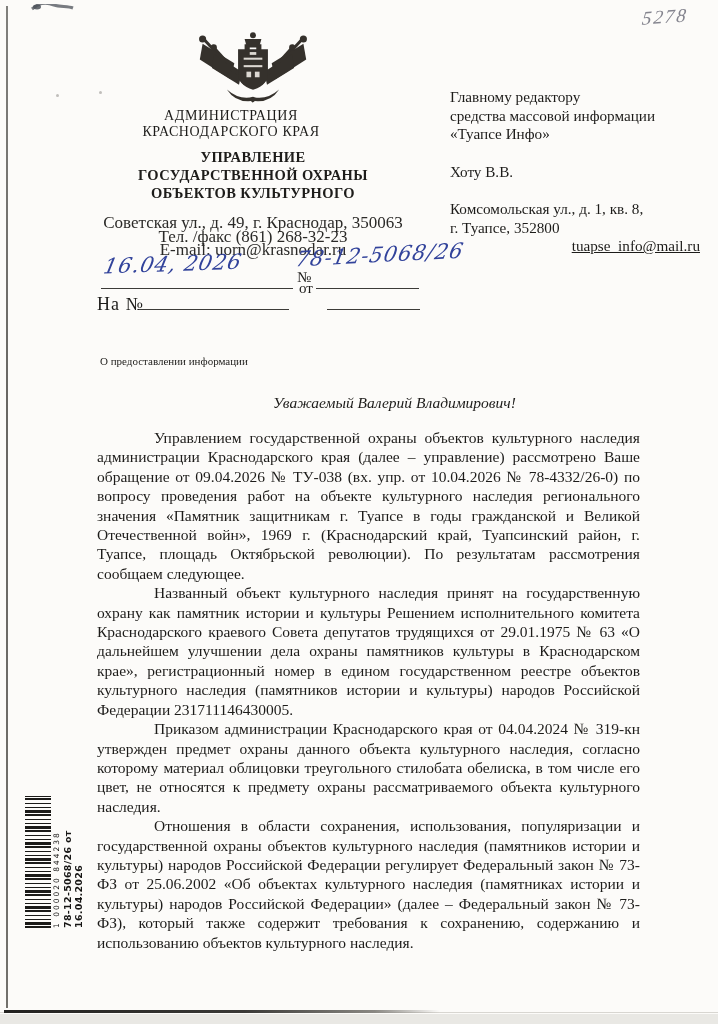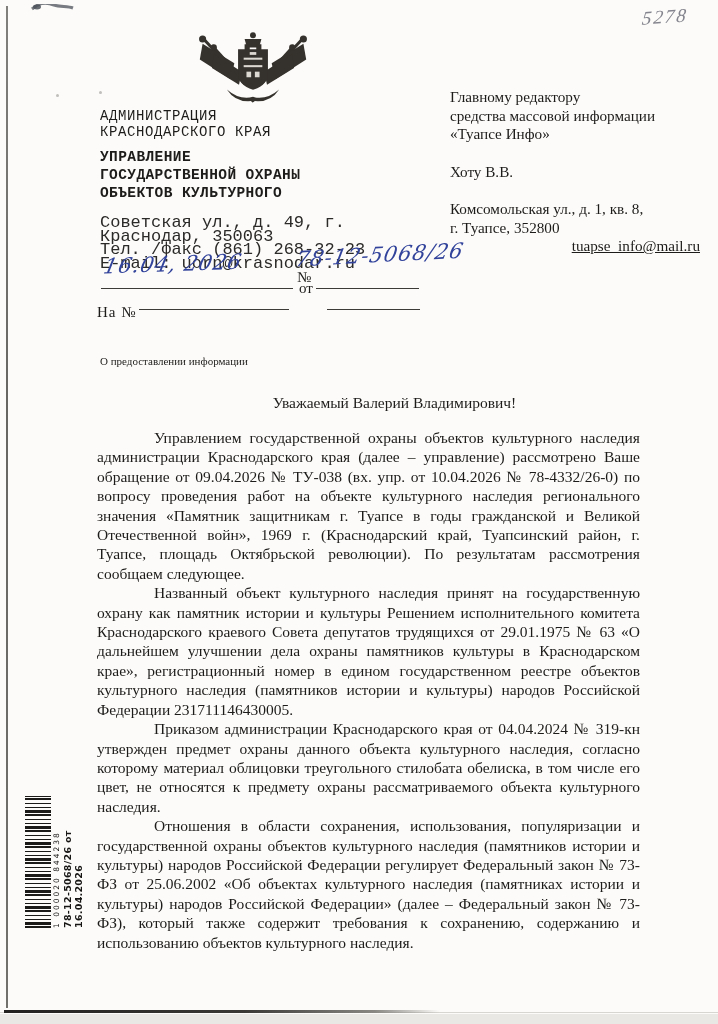--- a/index.html
+++ b/index.html
@@ -23,51 +23,51 @@
   .speck{position:absolute;width:3px;height:3px;border-radius:50%;background:#8f8d88;opacity:.55;}
 
   .corner-number{
     position:absolute;left:642px;top:6px;
     font-size:19px;font-style:italic;letter-spacing:2px;
     color:var(--pencil-gray,#84848e);
     transform:rotate(-4deg) skewX(-10deg);
   }
 
   
-  .letterhead{position:absolute;left:100px;top:30px;width:306px;font-family:Liberation Mono, monospace;}
+  .letterhead{position:absolute;left:100px;top:30px;width:306px;text-align:center;}
   .emblem{display:block;margin:0 auto 4px auto;}
   .org-admin{font-size:14px;line-height:16px;letter-spacing:.6px;margin-right:44px;}
   .org-dept{font-weight:bold;font-size:14.5px;line-height:18px;letter-spacing:.4px;margin-top:8px;}
   .org-contacts{font-size:17px;line-height:13.5px;margin-top:14px;color:#2b2a28;}
 
   
   .hand{
     font-style:italic;color:var(--ink-blue,#32439b);
     letter-spacing:1px;white-space:nowrap;
     font-family:"DejaVu Serif", serif;
   }
   .hand-date{position:absolute;left:104px;top:252px;font-size:21px;transform:rotate(-2deg) skewX(-14deg);}
   .hand-number{position:absolute;left:296px;top:243px;font-size:21px;transform:rotate(-3deg) skewX(-14deg);}
   .rule{position:absolute;height:0;border-bottom:1.4px solid #3c3b38;}
   .rule-date{left:101px;top:288px;width:192px;}
   .rule-number{left:316px;top:288px;width:103px;}
   .no-sign{position:absolute;left:297px;top:269px;font-size:15px;}
-  .na-label{position:absolute;left:97px;top:304px;font-size:15px;letter-spacing:1px;}
+  .na-label{position:absolute;left:97px;top:294px;font-size:18px;letter-spacing:1px;}
   .rule-na{left:139px;top:309px;width:150px;}
   .ot-label{position:absolute;left:299px;top:280px;font-size:15px;}
   .rule-ot{left:327px;top:309px;width:93px;}
 
   
   .recipient{position:absolute;left:450px;top:88px;width:250px;font-size:15.2px;line-height:18.5px;}
   .recipient .gap{height:19px;}
   .recipient .email{text-decoration:underline;text-align:right;}
 
   
   .subject{position:absolute;left:100px;top:355px;font-size:11px;}
-  .salutation{position:absolute;left:97px;top:394px;width:543px;text-align:center;text-indent:52px;font-size:15.5px;}
+  .salutation{position:absolute;left:97px;top:394px;width:543px;text-align:center;text-indent:52px;font-size:15.5px;font-style:italic;}
   .body-text{position:absolute;left:97px;top:428px;width:543px;}
   .body-text p{
     margin:0;font-size:15.5px;line-height:19.4px;
     text-align:justify;text-indent:57px;
   }
 
   
   .stamp-wrap{position:absolute;left:24px;top:790px;width:66px;height:142px;}
   .stamp{
     position:absolute;left:50%;top:50%;width:138px;height:64px;

